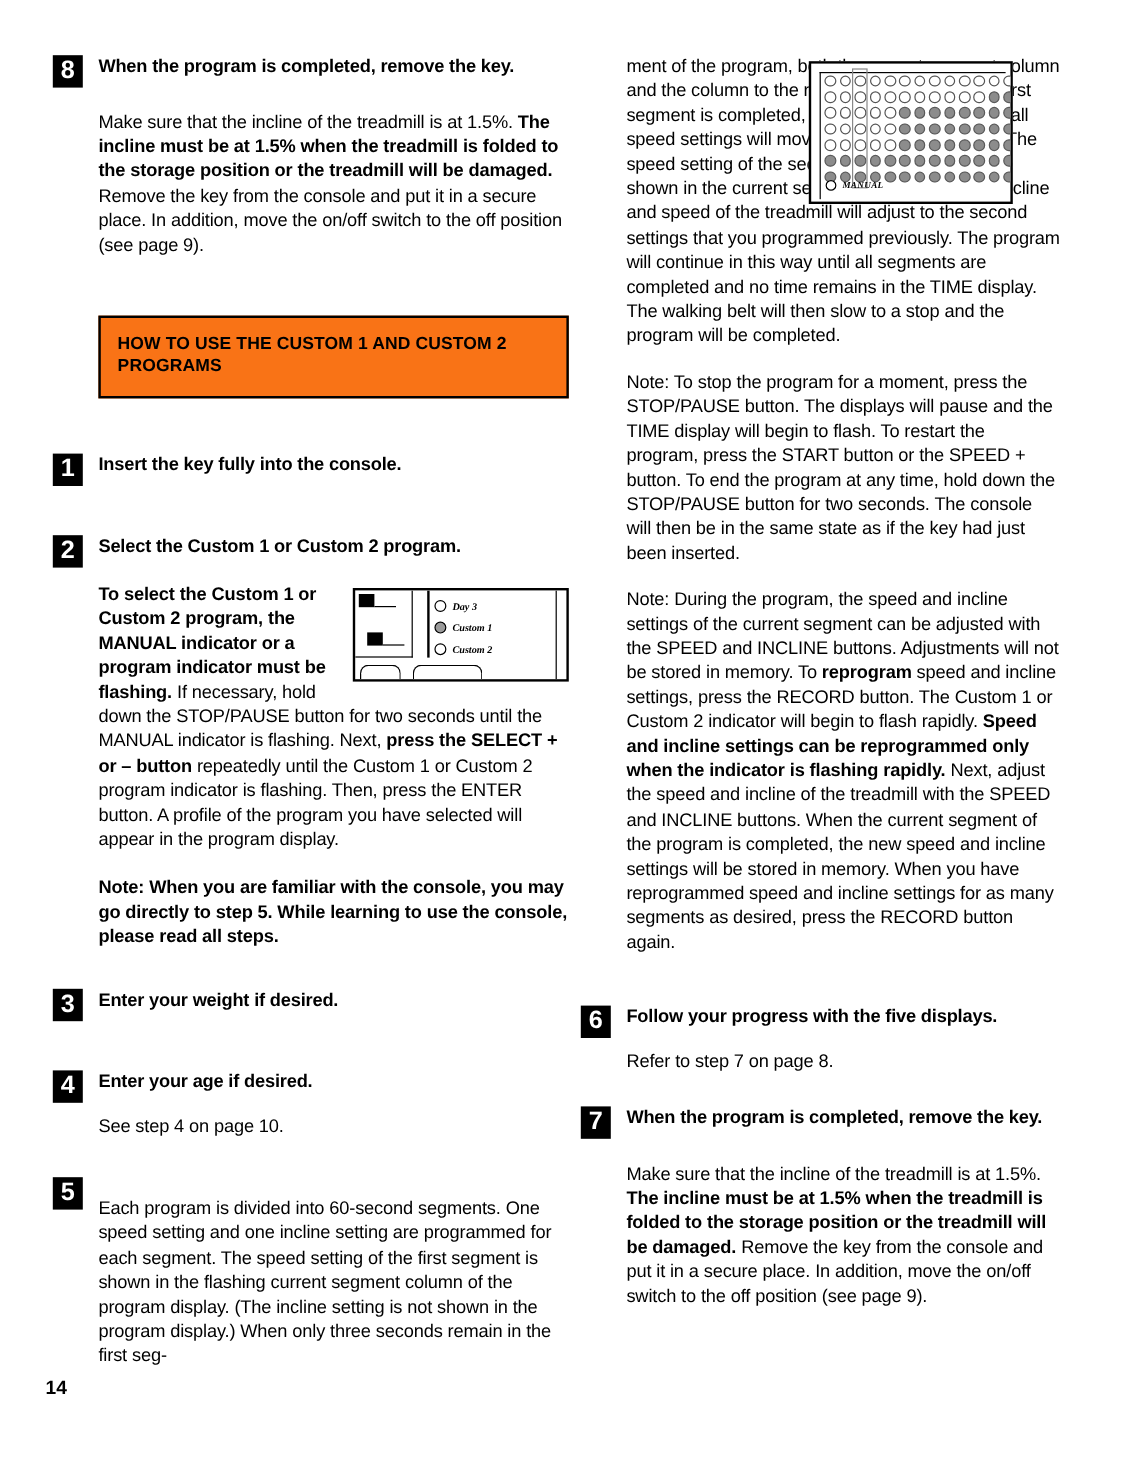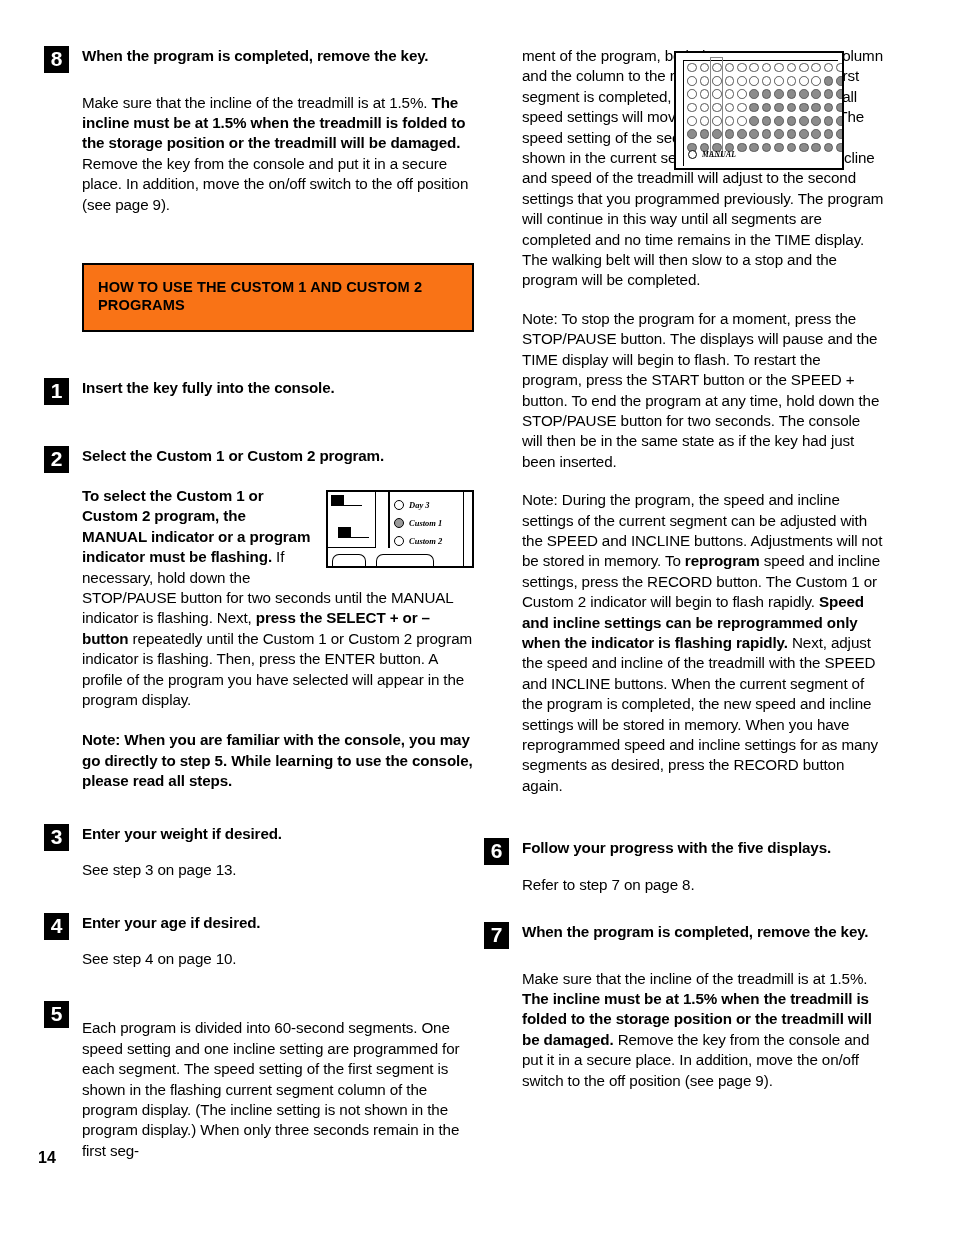--- a/index.html
+++ b/index.html
@@ -86,21 +86,21 @@
     font-weight: bold;
     font-size: 14.6px;
     line-height: 18.5px;
     margin: 0;
     letter-spacing: 0.1px;
   }
 
   
   .fig-console {
     float: right;
-    width: 148px;
+    width: 180px;
     height: 78px;
     margin: 4px 0 4px 12px;
     border: 2px solid #000000;
     background: #ffffff;
     position: relative;
     overflow: hidden;
   }
   .fc-leftpanel {
     position: absolute;
     left: 0; top: 0;
@@ -325,21 +325,20 @@
       <div class="gap-md"></div>
       <p class="body b">Note: When you are familiar with the console, you may go directly to step 5. While learning to use the console, please read all steps.</p>
     </div>
 
     <div class="gap-xl"></div>
 
     <div class="step">
       <div class="step-num">3</div>
       <p class="step-title">Enter your weight if desired.</p>
       <div class="gap-sm"></div>
-      <p class="body">See step 3 on page 13.</p>
     </div>
 
     <div class="gap-xl"></div>
 
     <div class="step">
       <div class="step-num">4</div>
       <p class="step-title">Enter your age if desired.</p>
       <div class="gap-sm"></div>
       <p class="body">See step 4 on page 10.</p>
     </div>

